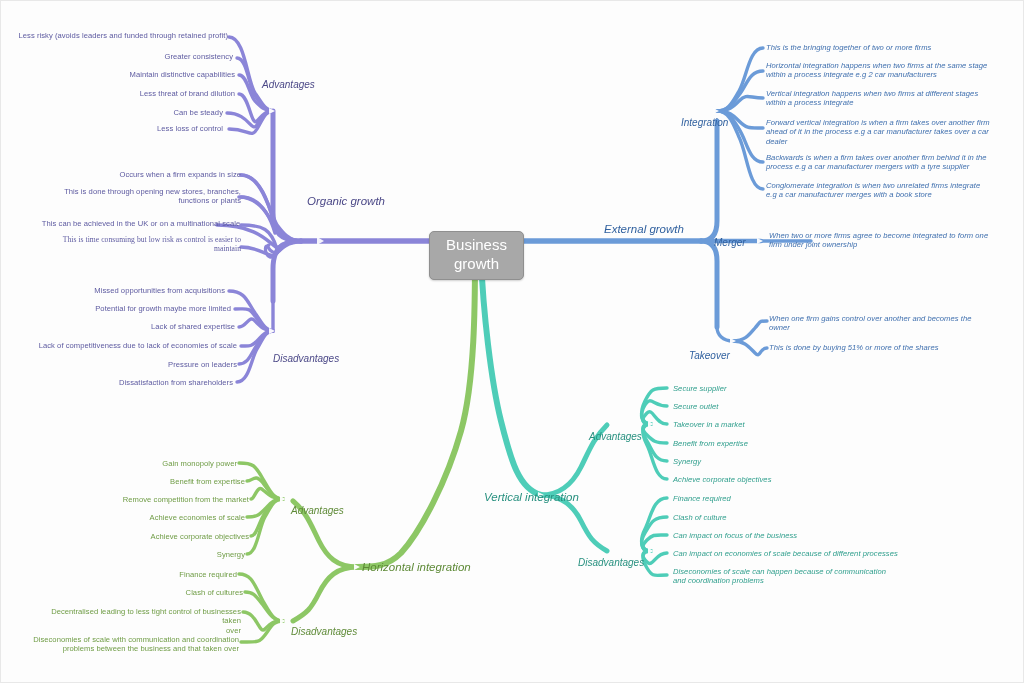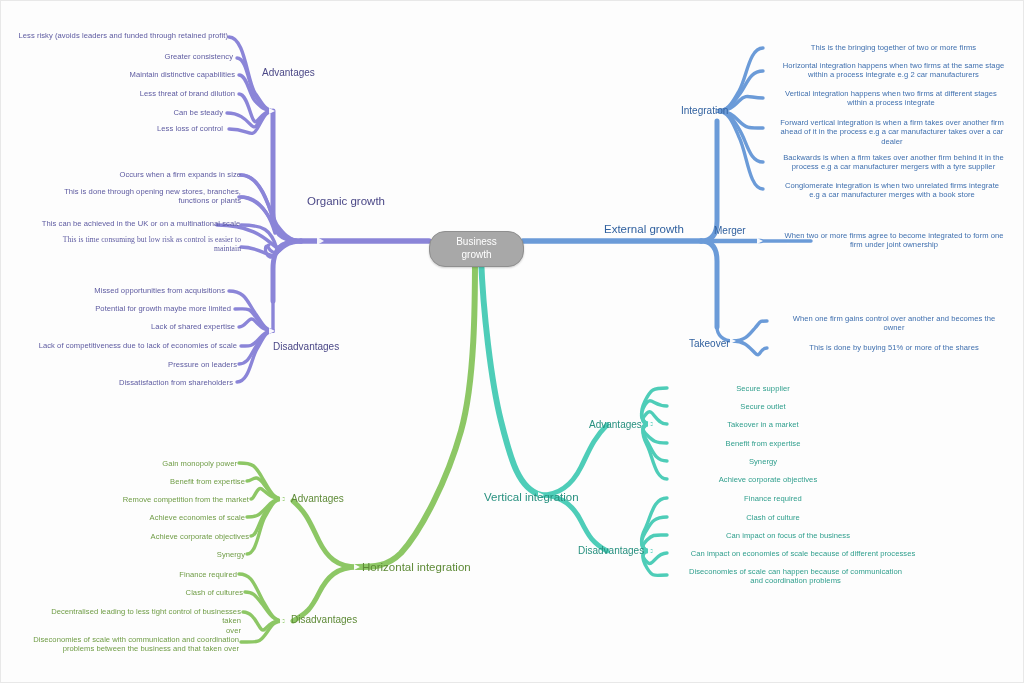--- a/index.html
+++ b/index.html
@@ -25,31 +25,31 @@
   .node {
     position: absolute;
     white-space: pre-line;
     line-height: 1.25;
   }
   
   .central {
     background: #a8a8a8;
     color: #ffffff;
     border: 1px solid #8f8f8f;
-    border-radius: 16px;
+    border-radius: 5px;
     padding: 4px 10px 5px 10px;
-    font-size: 10px;
+    font-size: 15px;
     box-shadow: 0 1px 2px rgba(0,0,0,0.18);
     text-align: center;
   }
   .lvl1 { font-size: 11.5px; }
-  .lvl2 { font-size: 10px; }
+  .lvl2 { font-size: 10px; margin-top: 12px; }
   .leaf { font-size: 7.6px; letter-spacing: .05px; }
   .t-right { text-align: right; }
-  .t-left  { text-align: center; }
+  .t-left  { text-align: left; font-style: italic; }
 
   .c-purple { color: #5d5aa0; }
   .c-purple-d { color: #4b4887; }
   .c-blue   { color: #3f6fae; }
   .c-blue-d { color: #31619f; }
   .c-green  { color: #6f9c45; }
   .c-green-d{ color: #5e8a37; }
   .c-teal   { color: #2e9e8c; }
   .c-teal-d { color: #27907f; }
 </style>

